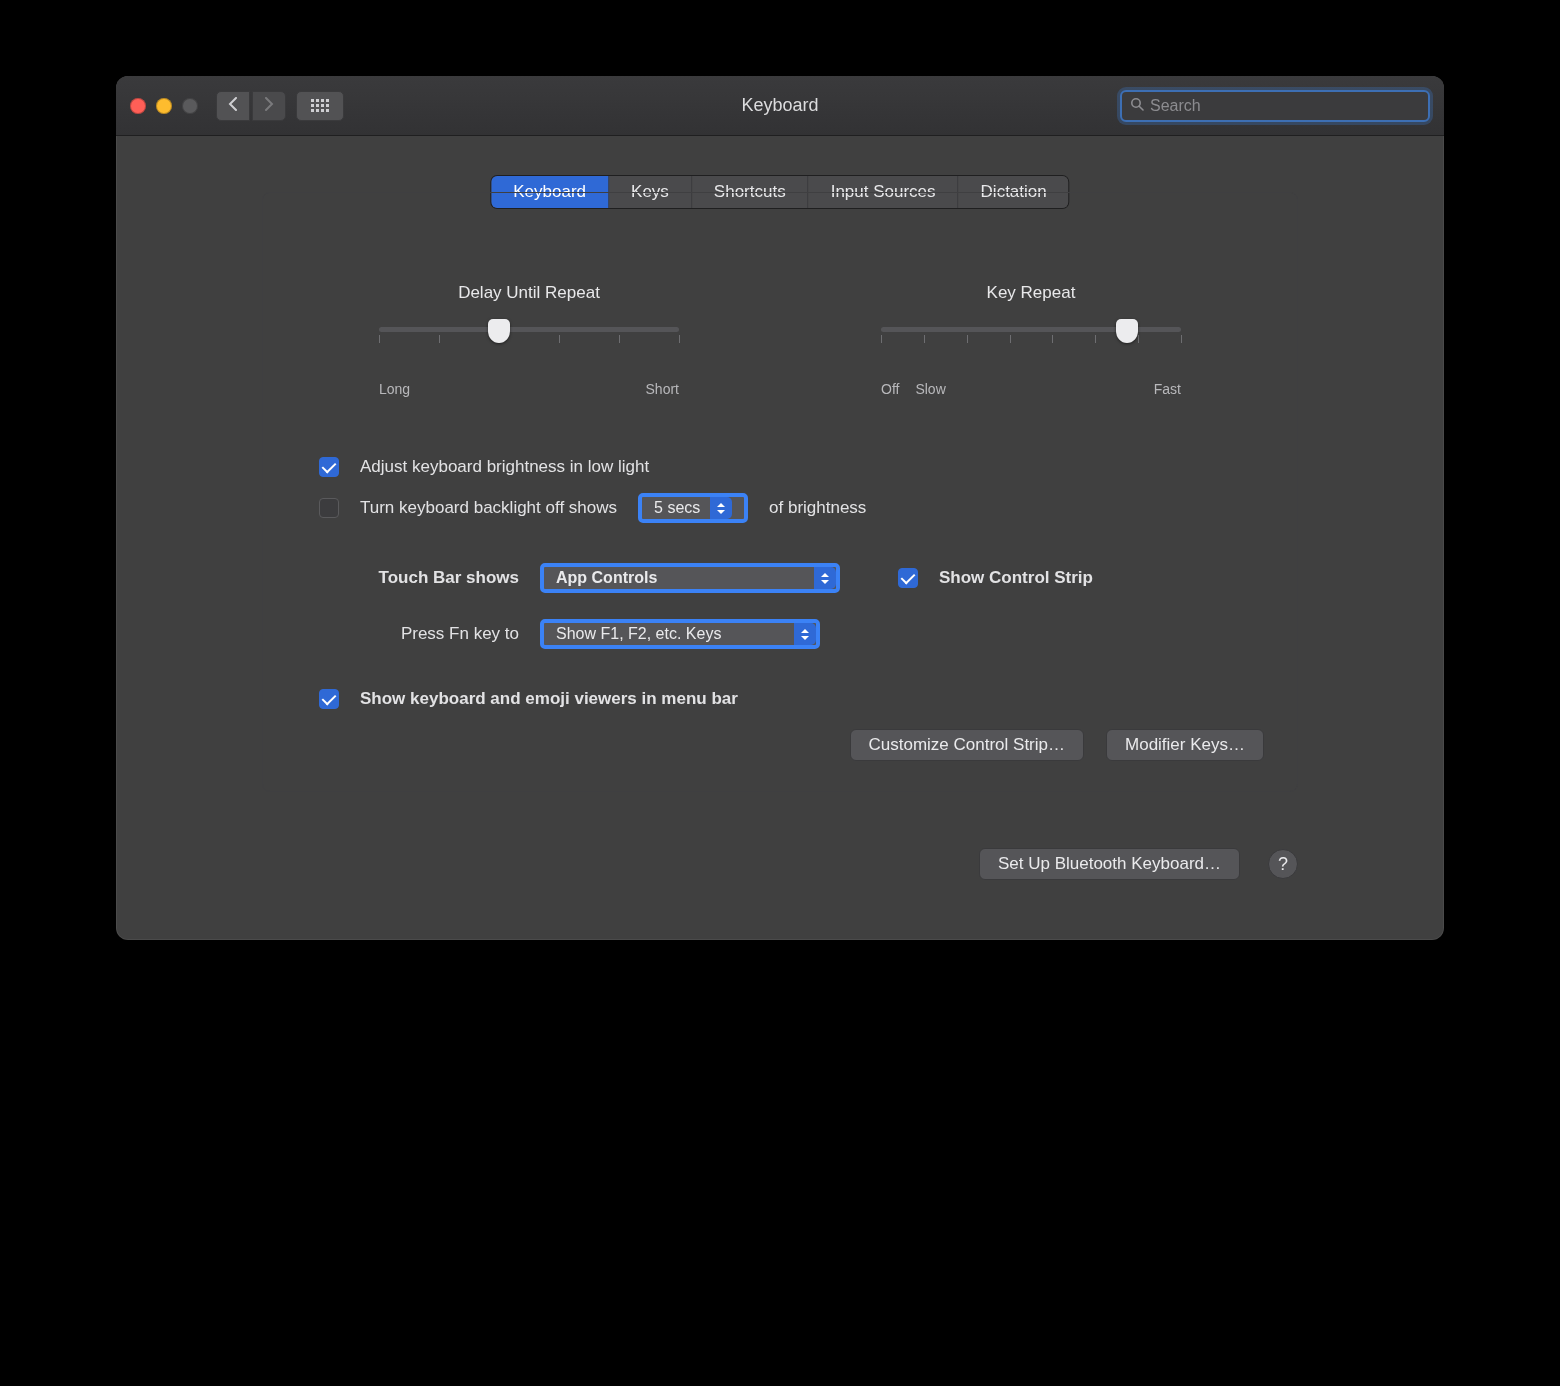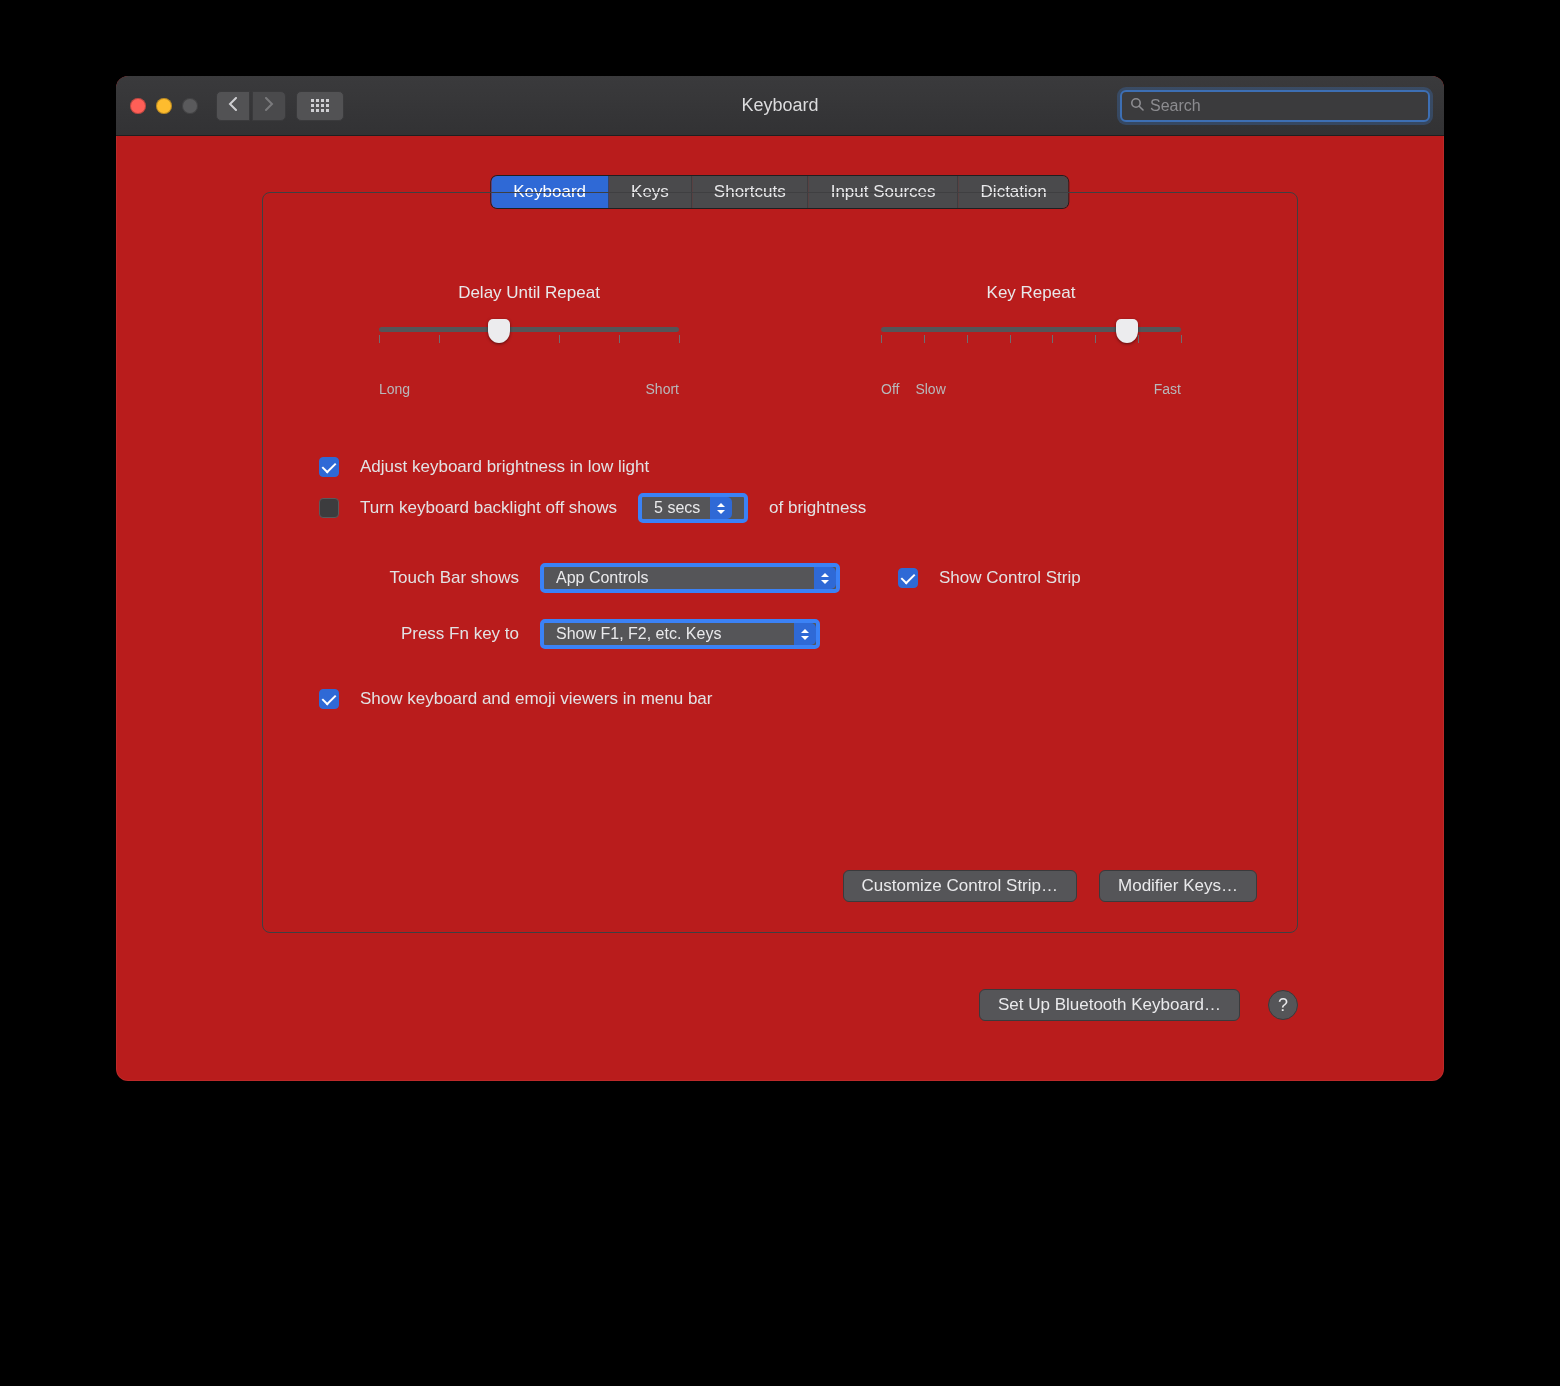--- a/index.html
+++ b/index.html
@@ -10,22 +10,22 @@
     color: #ddd;
     width: 1560px;
     height: 1386px;
     position: relative;
   }
   .window {
     position: absolute;
     left: 116px;
     top: 76px;
     width: 1328px;
-    height: 1005px;
-    background: #b91c1c;
+    height: 864px;
+    background: #404040;
     border-radius: 12px;
     box-shadow: 0 30px 80px rgba(0,0,0,0.8), 0 0 0 1px rgba(255,255,255,0.06) inset;
     overflow: hidden;
   }
   
   .titlebar {
     height: 60px;
     background: linear-gradient(#3a3a3c, #323234);
     border-bottom: 1px solid #1f1f20;
     display: flex;
@@ -132,21 +132,21 @@
   }
   .slider-labels {
     display: flex; justify-content: space-between;
     font-size: 14px; color: #b8b8bb; margin-top: 24px;
   }
   .slider-labels .left-pair { display:flex; gap:16px; }
 
   
   .row { display: flex; align-items: center; gap: 21px; margin-top: 16px; font-size: 17px; color: #e2e2e4; }
   .row.first-group { margin-top: 0; }
-  .row-gap { margin-top: 40px; }
+  .row-gap { margin-top: 40px; font-weight: bold; }
   .label-right { text-align: right; width: 200px; }
   .checkbox {
     width: 20px; height: 20px; border-radius: 4px;
     border: 1px solid #5a5a5c; background: #3c3c3e;
     display: inline-flex; align-items: center; justify-content: center;
     flex-shrink: 0;
   }
   .checkbox.checked { background: #2f69d6; border-color: #2f69d6; }
   .checkbox.checked::after {
     content: ""; width: 6px; height: 11px; border: solid #fff;
@@ -170,21 +170,21 @@
     border-radius: 0 5px 5px 0;
     display: flex; flex-direction: column; align-items: center; justify-content: center;
     margin-left: 10px;
     gap: 1px;
   }
   .select .arrows::before { content:""; border:4px solid transparent; border-bottom-color:#fff; margin-bottom:1px;}
   .select .arrows::after  { content:""; border:4px solid transparent; border-top-color:#fff; margin-top:1px;}
 
   
   .panel-buttons {
-    position: absolute; right: 40px; bottom: 30px;
+    position: absolute; right: 33px; bottom: 30px;
     display: flex; gap: 22px;
   }
   .btn {
     height: 32px; padding: 0 18px;
     background: #555558;
     border: 1px solid #3a3a3c;
     border-radius: 6px;
     color: #eaeaec; font-size: 17px;
     display: inline-flex; align-items: center;
   }

